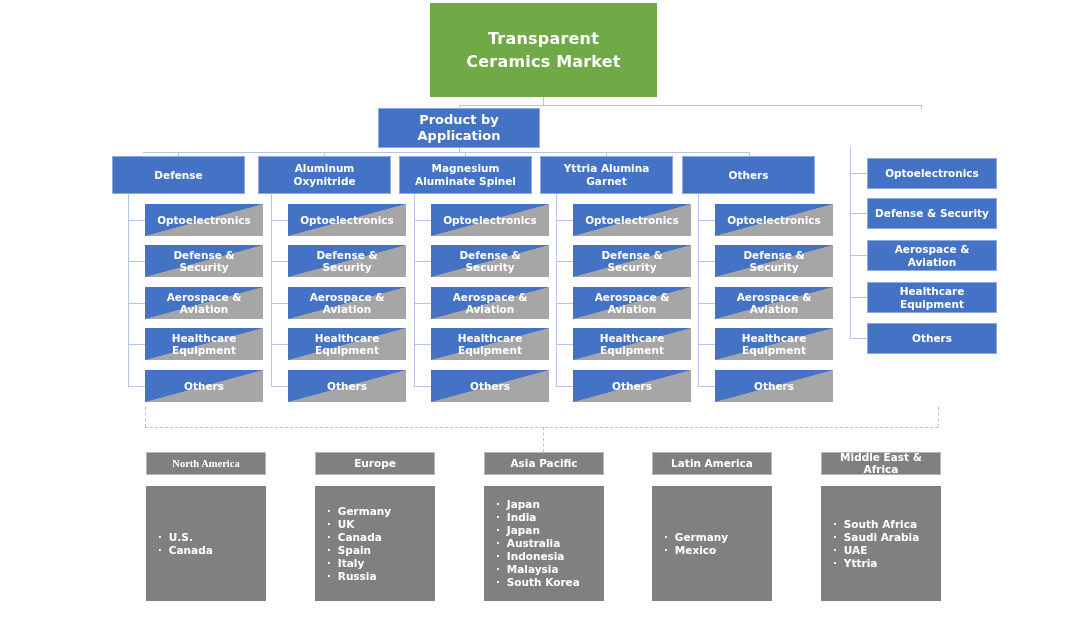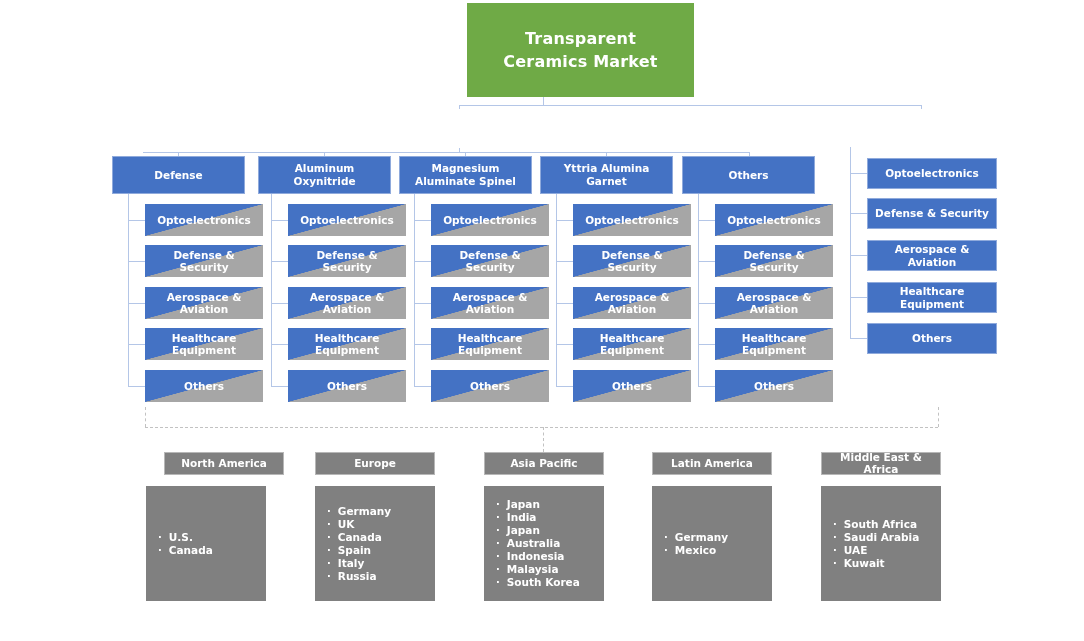--- a/index.html
+++ b/index.html
@@ -6,21 +6,21 @@
   #canvas{
     position:relative;width:1084px;height:641px;background:#ffffff;
     font-family:"DejaVu Sans","Liberation Sans",sans-serif;
     overflow:hidden;
   }
   .box{
     position:absolute;display:flex;align-items:center;justify-content:center;
     text-align:center;color:#ffffff;font-weight:bold;box-sizing:border-box;
     white-space:pre-line;
   }
-  .root-box{background:#6faa46;font-size:16px;line-height:1.45;letter-spacing:.2px;margin-left:37px;}
+  .root-box{background:#6faa46;font-size:16px;line-height:1.45;letter-spacing:.2px;}
   .branch-box{background:#4472c4;border:1px solid #8faadc;font-size:13px;line-height:1.25;}
   .header-box{background:#4472c4;border:1px solid #8faadc;font-size:10.5px;line-height:1.2;padding:0 3px;}
   .sub-box{
     background:linear-gradient(to bottom right,#4472c4 49.6%,#a6a6a6 50.4%);
     font-size:10.5px;line-height:1.15;padding:0 4px;
   }
   .right-box{background:#4472c4;border:1px solid #8faadc;font-size:10.5px;line-height:1.15;padding:0 2px;}
   .region-header{background:#808080;border:1px solid #b7b7b7;font-size:10.5px;line-height:1.1;padding:0 2px;}
   .region-body{
     background:#808080;display:flex;flex-direction:column;justify-content:center;
@@ -37,20 +37,24 @@
 </head>
 <body>
 
 <div id="canvas">
 
   <div class="box root-box" style="left:430px;top:3px;width:227px;height:94px;">
     <span>Transparent
 Ceramics Market</span>
   </div>
 
+  <div class="box branch-box" style="left:378px;top:108px;width:162px;height:40px;">
+    <span>Product by
+Application</span>
+  </div>
 
 
   <div id="generated">
       <div class="line" style="left: 543px; top: 97px; width: 1px; height: 8px;"></div>
       <div class="line" style="left: 459px; top: 105px; width: 463px; height: 1px;"></div>
       <div class="line" style="left: 459px; top: 105px; width: 1px; height: 4px;"></div>
       <div class="line" style="left: 921px; top: 105px; width: 1px; height: 4px;"></div>
       <div class="line" style="left: 459px; top: 148px; width: 1px; height: 5px;"></div>
       <div class="line" style="left: 143px; top: 152px; width: 607px; height: 1px;"></div>
       <div class="line" style="left: 178px; top: 152px; width: 1px; height: 5px;"></div>
@@ -128,21 +132,21 @@
       <div class="line" style="left: 850px; top: 255px; width: 17px; height: 1px;"></div>
       <div class="box right-box" style="left: 867px; top: 240px; width: 130px; height: 31px;">Aerospace &amp; Aviation</div>
       <div class="line" style="left: 850px; top: 297px; width: 17px; height: 1px;"></div>
       <div class="box right-box" style="left: 867px; top: 282px; width: 130px; height: 31px;">Healthcare Equipment</div>
       <div class="line" style="left: 850px; top: 338px; width: 17px; height: 1px;"></div>
       <div class="box right-box" style="left: 867px; top: 323px; width: 130px; height: 31px;">Others</div>
       <div class="dline v" style="left: 145px; top: 407px; width: 0px; height: 20px;"></div>
       <div class="dline v" style="left: 938px; top: 407px; width: 0px; height: 20px;"></div>
       <div class="dline h" style="left: 145px; top: 427px; width: 793px; height: 0px;"></div>
       <div class="dline v" style="left: 543px; top: 427px; width: 0px; height: 25px;"></div>
-      <div class="box region-header" style="left: 164px; top: 452px; width: 120px; height: 23px;">North America</div>
+      <div class="box region-header" style="left: 146px; top: 452px; width: 120px; height: 23px; font-family: Liberation Serif, serif;">North America</div>
       <div class="region-body" style="position: absolute; left: 146px; top: 486px; width: 120px; height: 115px; box-sizing: border-box;">
         <div class="country-row">
           <span class="bullet">·</span>
           <span>U.S.</span>
         </div>
         <div class="country-row">
           <span class="bullet">·</span>
           <span>Canada</span>
         </div>
       </div>
@@ -225,17 +229,17 @@
         <div class="country-row">
           <span class="bullet">·</span>
           <span>Saudi Arabia</span>
         </div>
         <div class="country-row">
           <span class="bullet">·</span>
           <span>UAE</span>
         </div>
         <div class="country-row">
           <span class="bullet">·</span>
-          <span>Kuwait</span>
+          <span>Yttria</span>
         </div>
       </div>
     </div>
 </div>
 
 </body></html>

